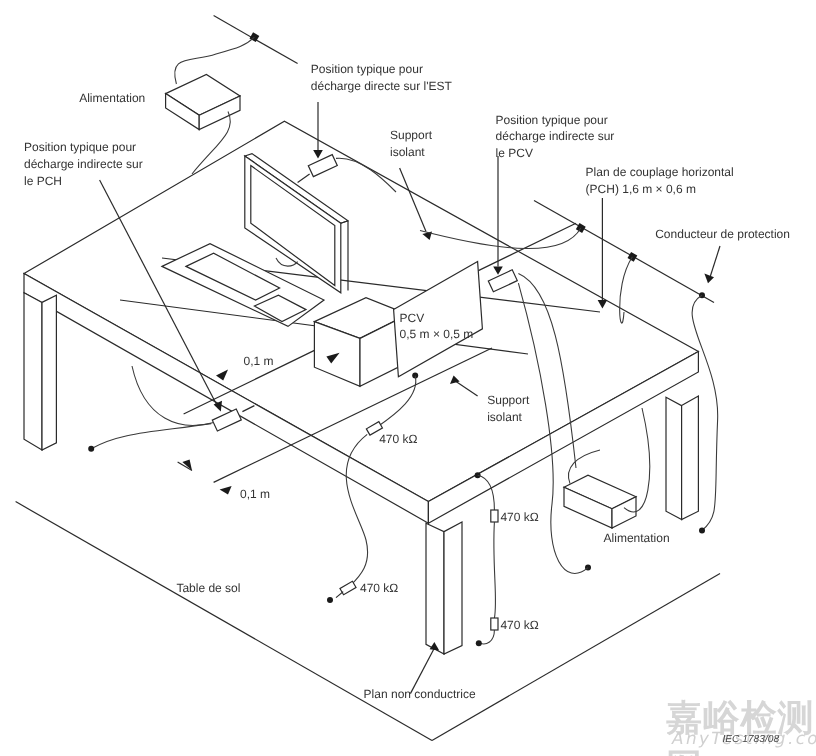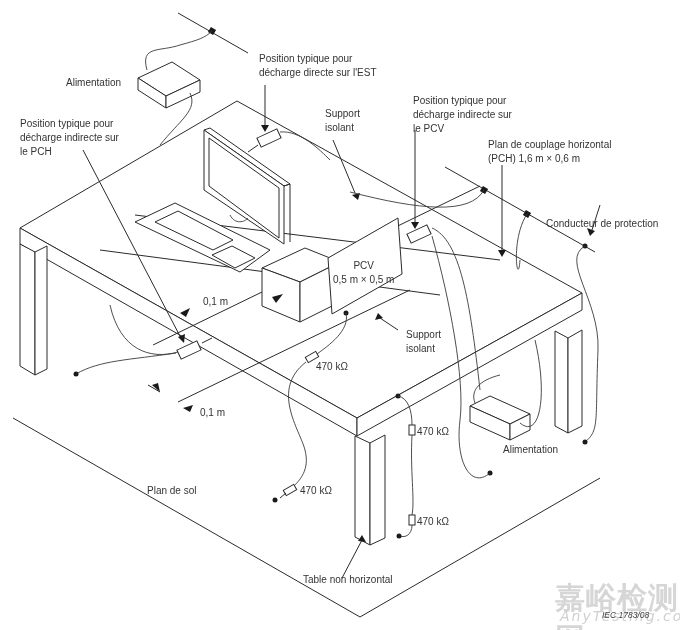--- a/index.html
+++ b/index.html
@@ -176,31 +176,31 @@
 <div class="lbl ml" style="left:325px;top:107px;">Support
 isolant</div>
 <div class="lbl ml" style="left:413px;top:94px;">Position typique pour
 décharge indirecte sur
 le PCV</div>
 <div class="lbl ml" style="left:20px;top:117px;">Position typique pour
 décharge indirecte sur
 le PCH</div>
 <div class="lbl ml" style="left:488px;top:138px;">Plan de couplage horizontal
 (PCH) 1,6 m × 0,6 m</div>
-<div class="lbl" style="left:546px;top:189px;margin-top:28px;">Conducteur de protection</div>
-<div class="lbl ml" style="left:333px;top:259px;text-align:center;">PCV
+<div class="lbl" style="left:546px;top:189px;">Conducteur de protection</div>
+<div class="lbl ml" style="left:333px;top:259px;text-align:left;">PCV
 0,5 m × 0,5 m</div>
 <div class="lbl" style="left:203px;top:295px;">0,1 m</div>
 <div class="lbl" style="left:200px;top:406px;">0,1 m</div>
 <div class="lbl ml" style="left:406px;top:328px;">Support
 isolant</div>
 <div class="lbl" style="left:316px;top:360px;">470 kΩ</div>
 <div class="lbl" style="left:417px;top:425px;">470 kΩ</div>
 <div class="lbl" style="left:300px;top:484px;">470 kΩ</div>
 <div class="lbl" style="left:417px;top:515px;">470 kΩ</div>
 <div class="lbl" style="left:503px;top:443px;">Alimentation</div>
-<div class="lbl" style="left:147px;top:484px;">Plan de sol</div>
-<div class="lbl" style="left:303px;top:573px;">Table non horizontal</div>
+<div class="lbl" style="left:147px;top:484px;">Table de sol</div>
+<div class="lbl" style="left:303px;top:573px;">Plan non conductrice</div>
 
 <div class="wm-cn">嘉峪检测网</div>
 <div class="wm-en">AnyTesting.com</div>
 <div class="iec">IEC 1783/08</div>
 </div>
 
 </body></html>

